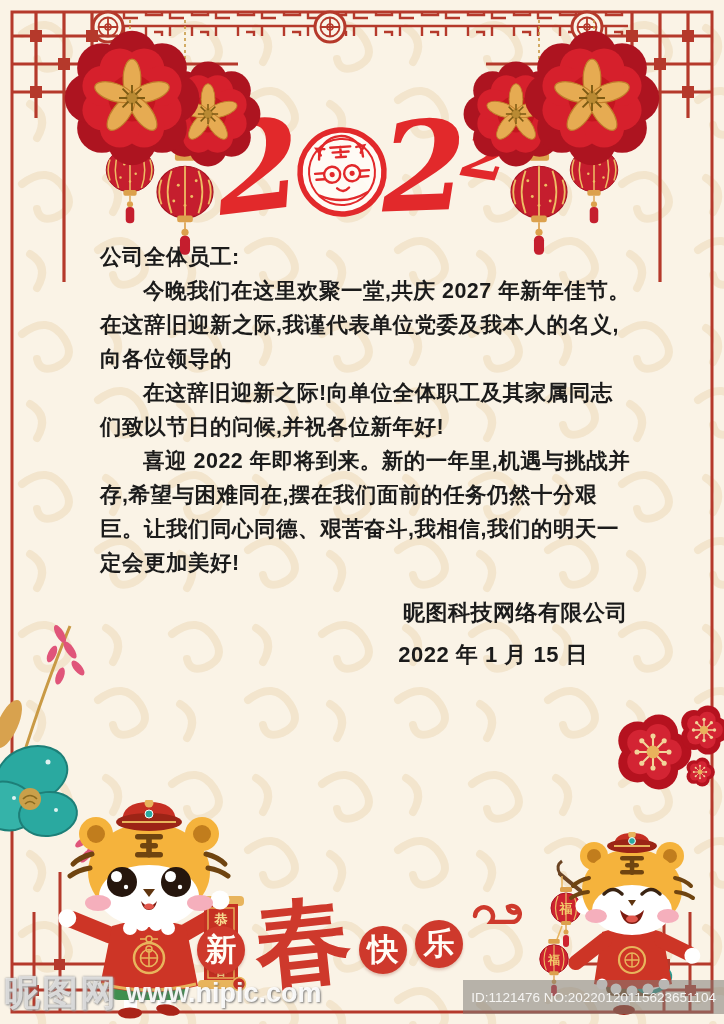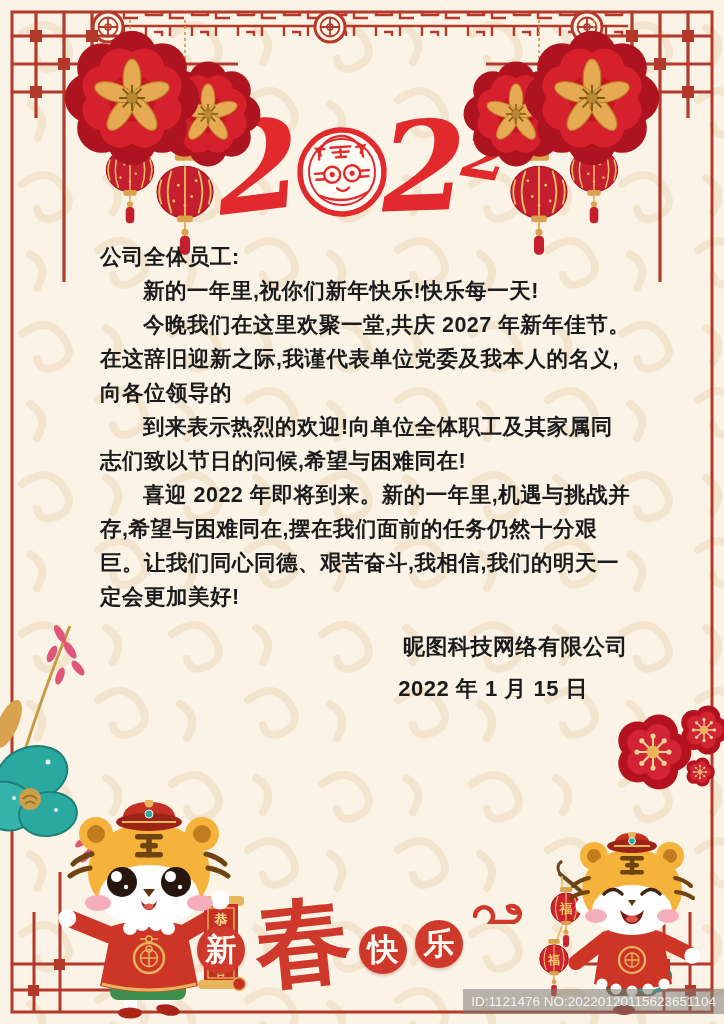--- a/index.html
+++ b/index.html
@@ -29,21 +29,21 @@
   .greeting{position:absolute;left:50%;transform:translateX(-50%);bottom:34px;display:flex;align-items:center;z-index:4;}
   .char-circle{width:48px;height:48px;border-radius:50%;background:#ce392c;color:#fffdf6;font-size:31px;font-weight:bold;display:flex;align-items:center;justify-content:center;box-shadow:0 2px 3px rgba(140,40,20,.25);}
   .char-circle.c1{transform:translateY(8px);}
   .char-circle.c3{transform:translateY(8px);margin-left:6px;}
   .char-circle.c4{transform:translateY(2px);margin-left:8px;}
   .char-big{font-size:96px;font-weight:bold;color:#ce392c;line-height:1;margin:0 2px 0 10px;transform:rotate(-6deg);}
   .cloud{margin-left:6px;transform:translateY(-34px);}
   .wm-left{position:absolute;left:4px;bottom:6px;z-index:6;display:flex;align-items:center;}
   .wm-logo{font-size:36px;font-weight:bold;color:rgba(255,255,255,0.65);text-shadow:0 0 2px #8f8f8f,1px 1px 2px #9a9a9a;letter-spacing:2px;}
   .wm-url{font-size:27px;font-weight:bold;color:rgba(255,255,255,0.92);text-shadow:1px 1px 2px rgba(110,110,110,.9);margin-left:8px;}
-  .id-bar{position:absolute;right:0;bottom:10px;height:25px;min-width:242px;background:rgba(128,124,118,0.55);color:#f5f4f2;font-size:13.5px;display:flex;align-items:center;justify-content:center;padding:0 8px;z-index:6;}
+  .id-bar{position:absolute;right:0;bottom:10px;height:34px;min-width:242px;background:rgba(128,124,118,0.55);color:#f5f4f2;font-size:13.5px;display:flex;align-items:center;justify-content:center;padding:0 8px;z-index:6;}
 </style>
 </head>
 <body>
 
 <div class="page">
 
   <svg width="0" height="0" style="position:absolute" aria-hidden="true">
     <defs>
       <pattern id="dmk" width="150" height="150" patternUnits="userSpaceOnUse">
         <g fill="none" stroke="#eedcbd" stroke-width="8" stroke-linecap="round" opacity="0.6">
@@ -247,23 +247,22 @@
       </g>
       <circle cx="-10" cy="2" r="2.6" fill="#e2292b"></circle>
       <circle cx="10" cy="2" r="2.6" fill="#e2292b"></circle>
     </svg>
     <span class="digit d3">2</span>
     <span class="digit small">2</span>
   </div>
 
   <div class="letter">
     <p>公司全体员工:</p>
-    <p class="indent">新的一年里,祝你们新年快乐!快乐每一天!</p>
     <p class="indent">今晚我们在这里欢聚一堂,共庆 2027 年新年佳节。在这辞旧迎新之际,我谨代表单位党委及我本人的名义,向各位领导的</p>
-    <p class="indent">到来表示热烈的欢迎!向单位全体职工及其家属同志们致以节日的问候,希望与困难同在!</p>
+    <p class="indent">在这辞旧迎新之际!向单位全体职工及其家属同志们致以节日的问候,并祝各位新年好!</p>
     <p class="indent">喜迎 2022 年即将到来。新的一年里,机遇与挑战并存,希望与困难同在,摆在我们面前的任务仍然十分艰巨。让我们同心同德、艰苦奋斗,我相信,我们的明天一定会更加美好!</p>
     <div class="sig">昵图科技网络有限公司</div>
     <div class="date">2022 年 1 月 15 日</div>
   </div>
 
   <svg class="teal-flower" width="125" height="265" viewBox="0 0 125 265">
     <path d="M30 160 Q55 80 80 20" stroke="#c99a45" stroke-width="3" fill="none"></path>
     <g fill="#e0557a">
       <ellipse cx="70" cy="28" rx="4" ry="10" transform="rotate(-30 70 28)"></ellipse>
       <ellipse cx="80" cy="44" rx="4" ry="10" transform="rotate(-35 80 44)"></ellipse>
@@ -453,15 +452,19 @@
   <div class="greeting">
     <div class="char-circle c1">新</div>
     <div class="char-big">春</div>
     <div class="char-circle c3">快</div>
     <div class="char-circle c4">乐</div>
     <svg class="cloud" width="58" height="32" viewBox="0 0 58 32">
       <path d="M6 24 a9 9 0 1 1 16 6 L42 30 a8 8 0 1 0 -3 -15 a6 6 0 0 0 10 4" stroke="#ce392c" stroke-width="4.5" fill="none" stroke-linecap="round"></path>
     </svg>
   </div>
 
+  <div class="wm-left">
+    <span class="wm-logo">昵图网</span>
+    <span class="wm-url">www.nipic.com</span>
+  </div>
   <div class="id-bar">ID:1121476 NO:20220120115623651104</div>
 
 </div>
 
 </body></html>

